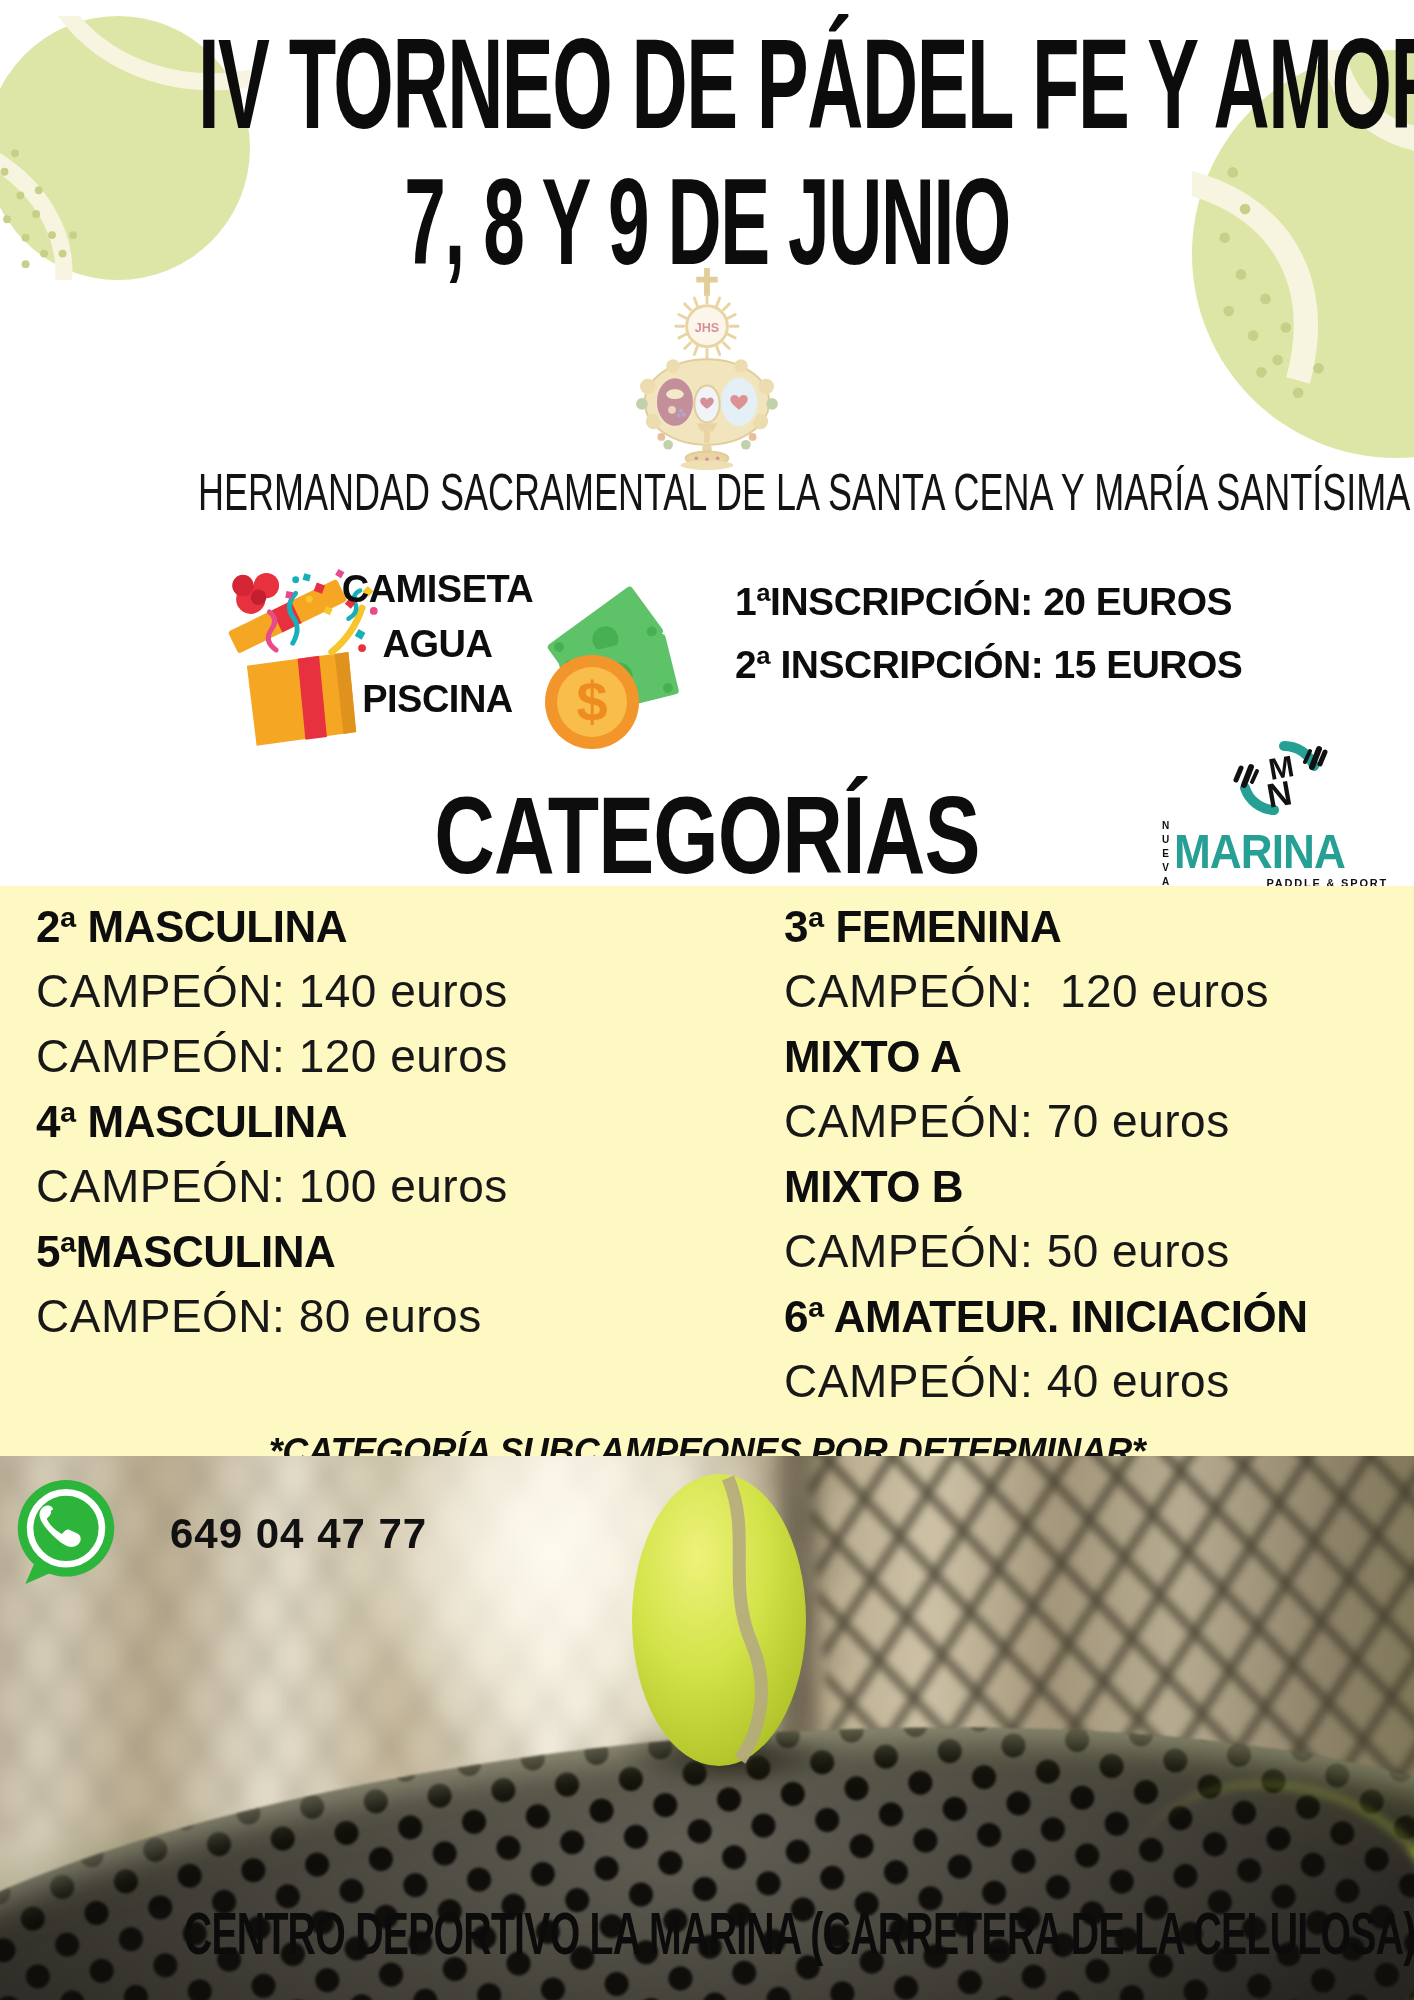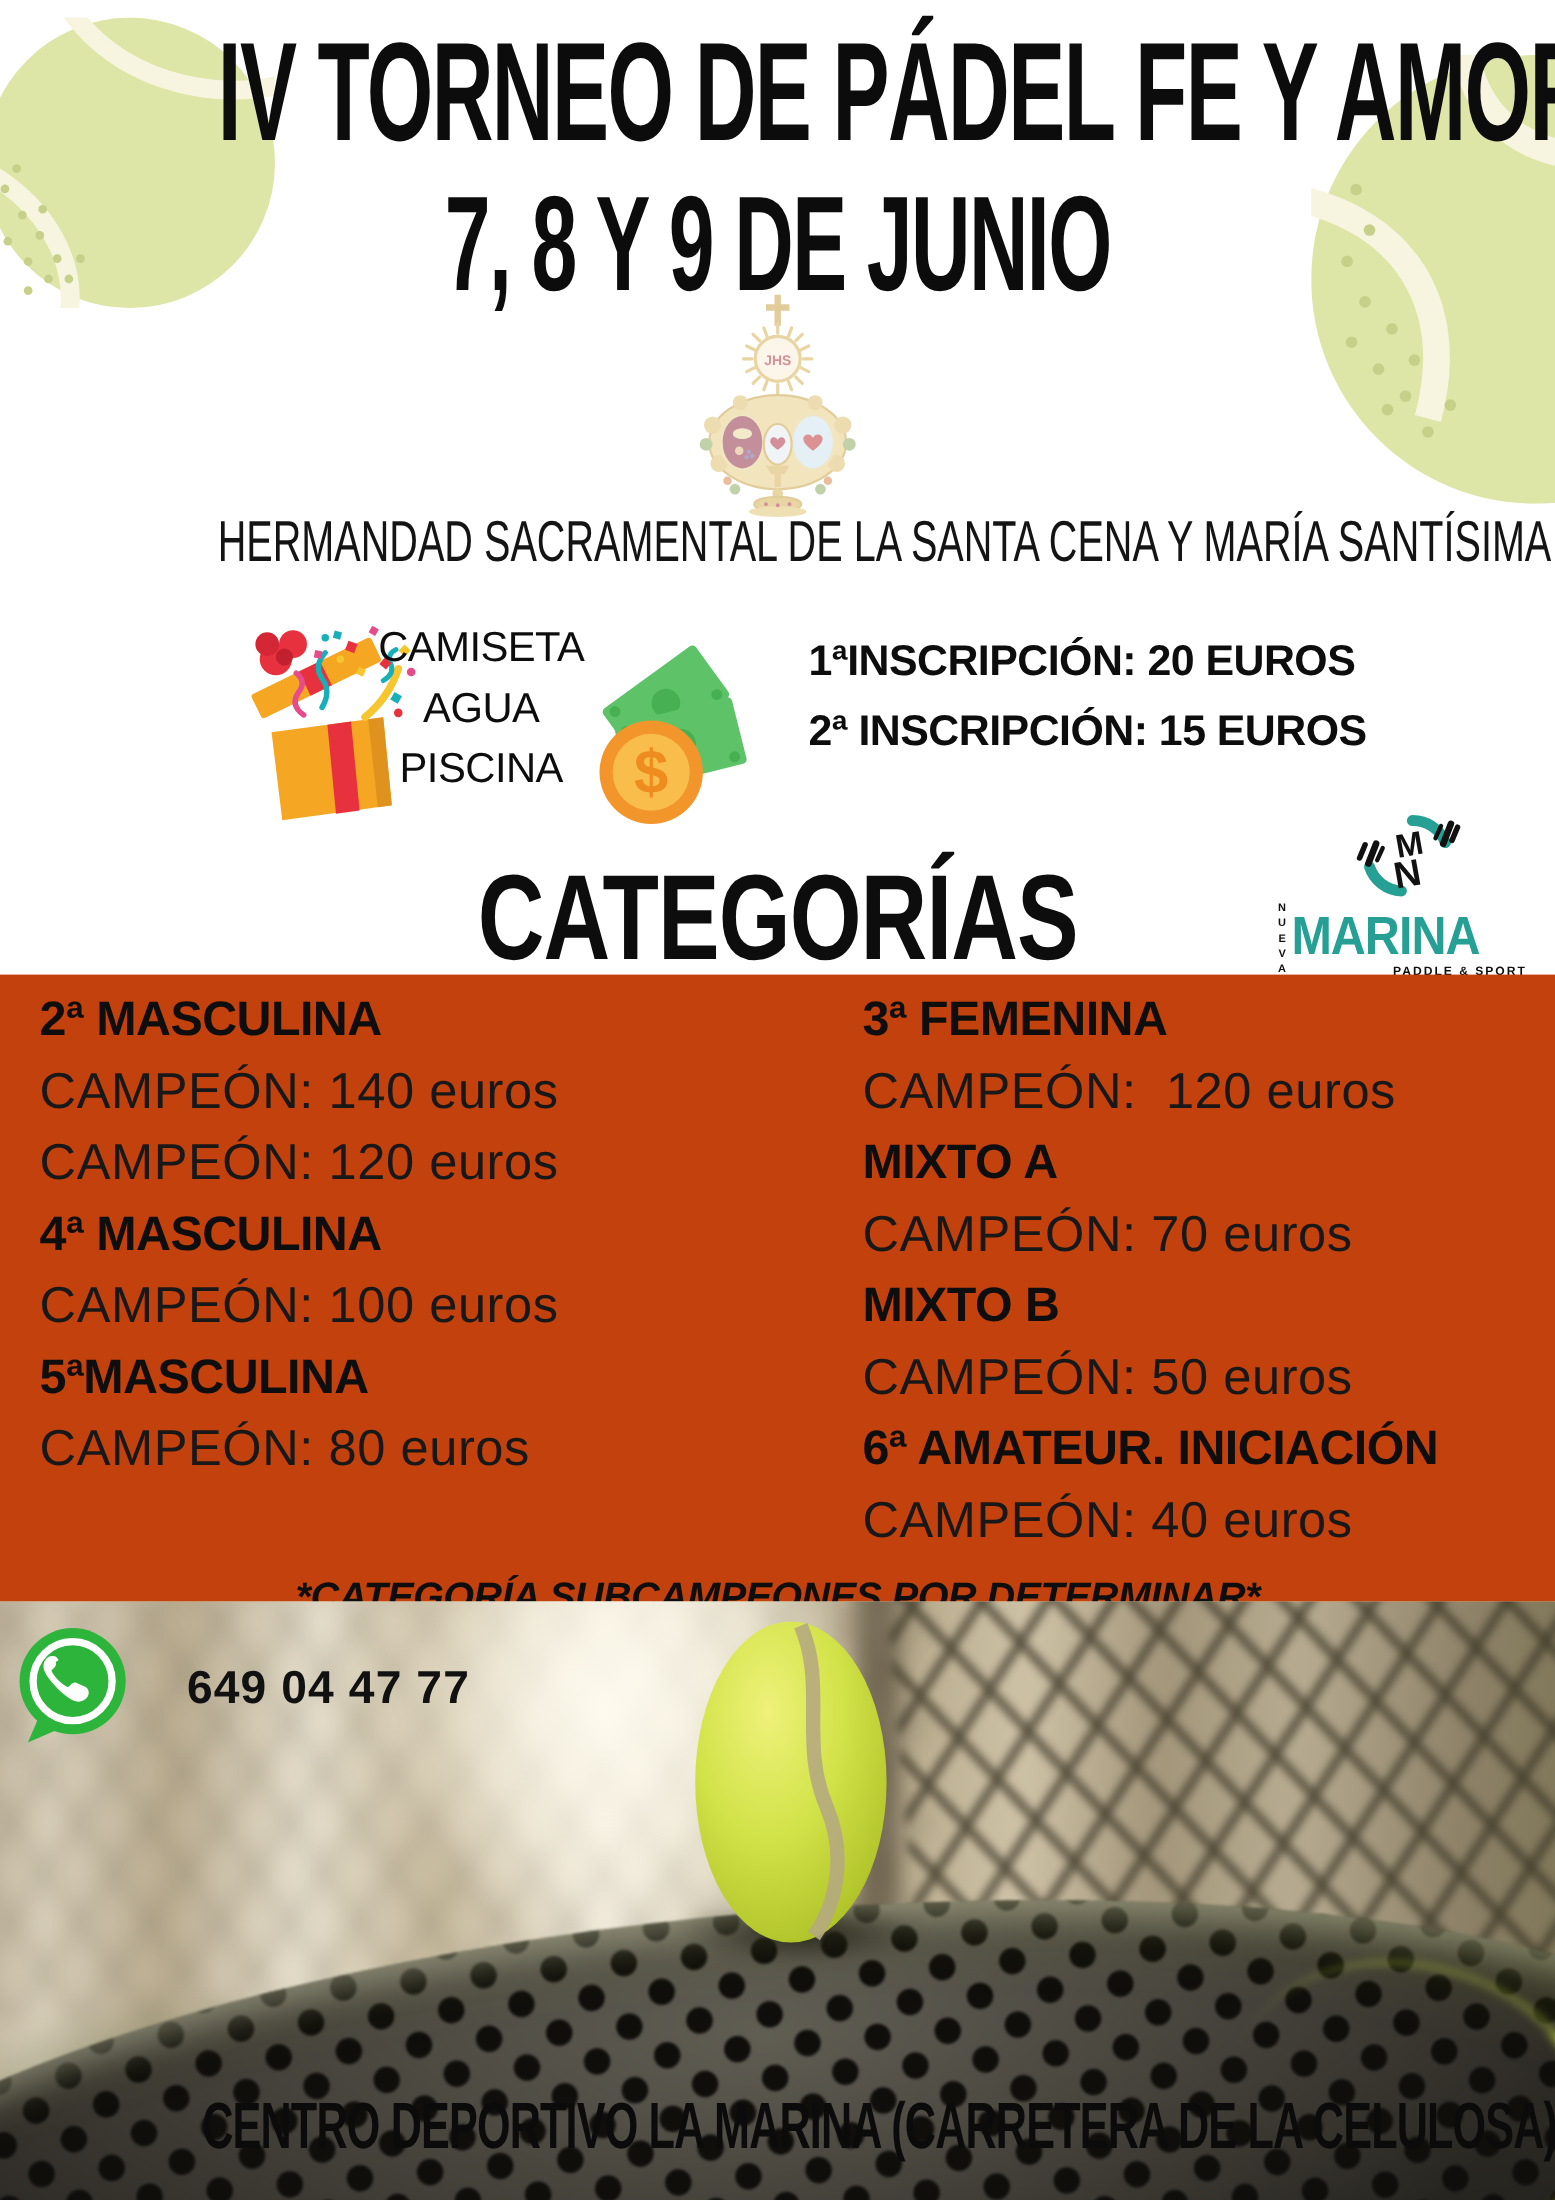--- a/index.html
+++ b/index.html
@@ -24,41 +24,41 @@
 
   
   .crest { left:50%; top:266px; transform:translateX(-50%); width:176px; height:204px; opacity:0.55; }
 
   
   .organizer { top:463px; left:0; width:100%; text-align:center; font-size:50px; font-weight:400;
                white-space:nowrap; transform:scale(0.72,1.05); letter-spacing:0px; color:#141414; }
 
   
   .gift-icon  { left:200px; top:548px; width:205px; height:205px; }
-  .perks-text { left:330px; top:562px; width:215px; text-align:center; font-size:38px; font-weight:400;
+  .perks-text { left:330px; top:562px; width:215px; text-align:center; font-size:38px; font-weight:700;
                 line-height:55px; letter-spacing:-0.5px; }
   .money-icon { left:530px; top:552px; width:180px; height:200px; }
   .inscription { left:735px; top:570px; font-size:39px; font-weight:800; line-height:63px;
                  letter-spacing:-0.5px; white-space:nowrap; }
 
   
   .categorias { top:783px; left:0; width:100%; text-align:center; font-size:100px; font-weight:900;
                 line-height:102px; letter-spacing:-1px; transform:scale(0.84,1.1); white-space:nowrap; }
   .marina { left:1160px; top:738px; width:232px; }
   .marina-mono { width:104px; height:80px; margin-left:68px; }
   .marina-wordrow { display:flex; align-items:flex-end; margin-top:2px; }
   .marina-nueva { writing-mode:vertical-lr; text-orientation:upright; font-size:10px; font-weight:700;
                   letter-spacing:3px; color:#101010; height:50px; margin-right:3px; margin-bottom:4px; }
   .marina-word { font-size:49px; font-weight:800; color:#26a095; line-height:46px;
                  transform:scaleX(0.9); transform-origin:left bottom; letter-spacing:-1px; white-space:nowrap; }
   .marina-tagline { font-size:11px; font-weight:700; letter-spacing:1.8px; color:#101010;
                     text-align:right; margin-top:3px; padding-right:4px; }
 
   
-  .band { top:886px; left:0; width:1414px; height:604px; background:#c2410c; }
+  .band { top:886px; left:0; width:1414px; height:604px; background:#fef9c3; }
   .band-cols { display:flex; padding-top:8px; }
   .band-col.left  { width:784px; padding-left:36px; }
   .band-col.right { flex:1; }
   .cat-label { font-size:44px; font-weight:800; line-height:65px; letter-spacing:-0.5px; color:#0e0e0e; white-space:pre-wrap; }
   .cat-prize { font-size:46px; font-weight:400; line-height:65px; letter-spacing:0.5px; color:#181818; white-space:pre-wrap; }
   .band-note { text-align:center; font-size:36px; font-weight:800; font-style:italic;
                margin-top:17px; letter-spacing:-0.5px; color:#0e0e0e; }
 
   
   .photo { top:1456px; left:0; width:1414px; height:544px; overflow:hidden; background:#fef9c3; }

